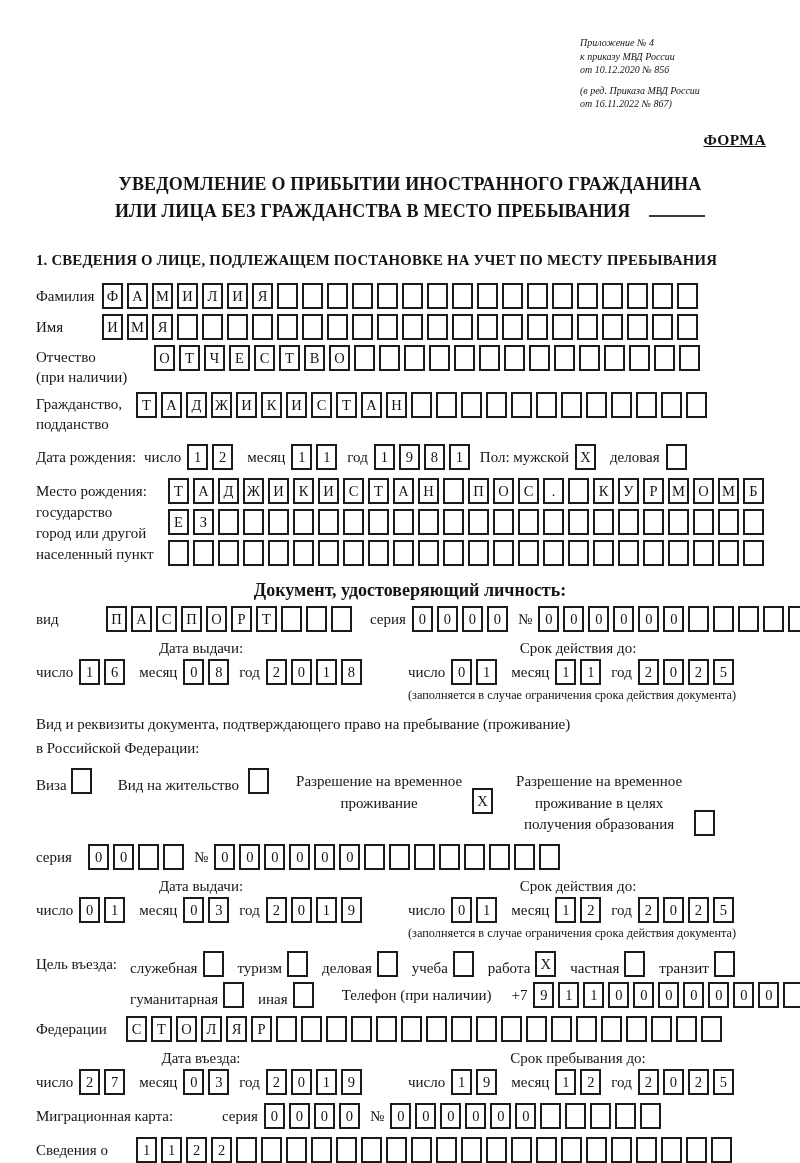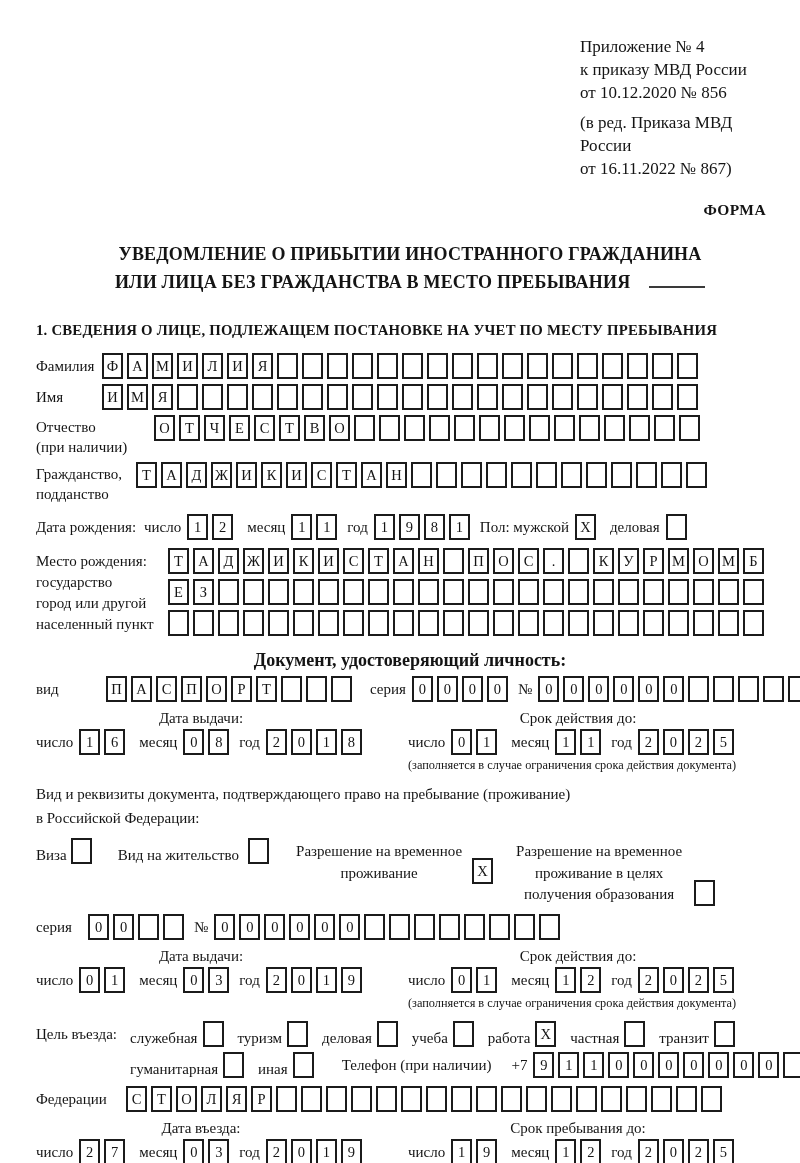--- a/index.html
+++ b/index.html
@@ -6,23 +6,23 @@
   html, body { margin: 0; padding: 0; }
   body {
     width: 800px; height: 1163px; overflow: hidden;
     background: #ffffff; color: #141414;
     font-family: "Liberation Serif", "DejaVu Serif", serif;
     font-size: 15px;
   }
   .page { width: 800px; height: 1163px; padding: 36px 16px 0 36px; position: relative; }
 
   
-  .ref-block { margin-left: 544px; font-size: 17px; line-height: 1.35; }
+  .ref-block { margin-left: 544px; font-size: 10px; line-height: 1.35; font-style: italic; }
   .ref-block .ed { margin-top: 7px; }
-  .forma { text-align: right; font-weight: bold; font-size: 15.5px; margin-top: 20px; padding-right: 18px; letter-spacing: .4px; }
+  .forma { text-align: right; font-weight: bold; font-size: 15.5px; margin-top: 20px; padding-right: 18px; letter-spacing: .4px; text-decoration: underline; }
 
   .title { text-align: center; font-weight: bold; font-size: 18px; margin-top: 22px; line-height: 1.55; letter-spacing: .2px; }
   .uline { display: inline-block; width: 56px; border-bottom: 2px solid #3a3a3a; margin-left: 14px; }
 
   .sec-heading { font-weight: bold; font-size: 14.8px; margin-top: 26px; letter-spacing: .2px; }
 
   
   .frow { display: flex; align-items: flex-start; margin-top: 5px; }
   .lbl { flex: none; padding-top: 5px; }
   .lblstack { flex: none; line-height: 19.5px; padding-top: 3px; }

